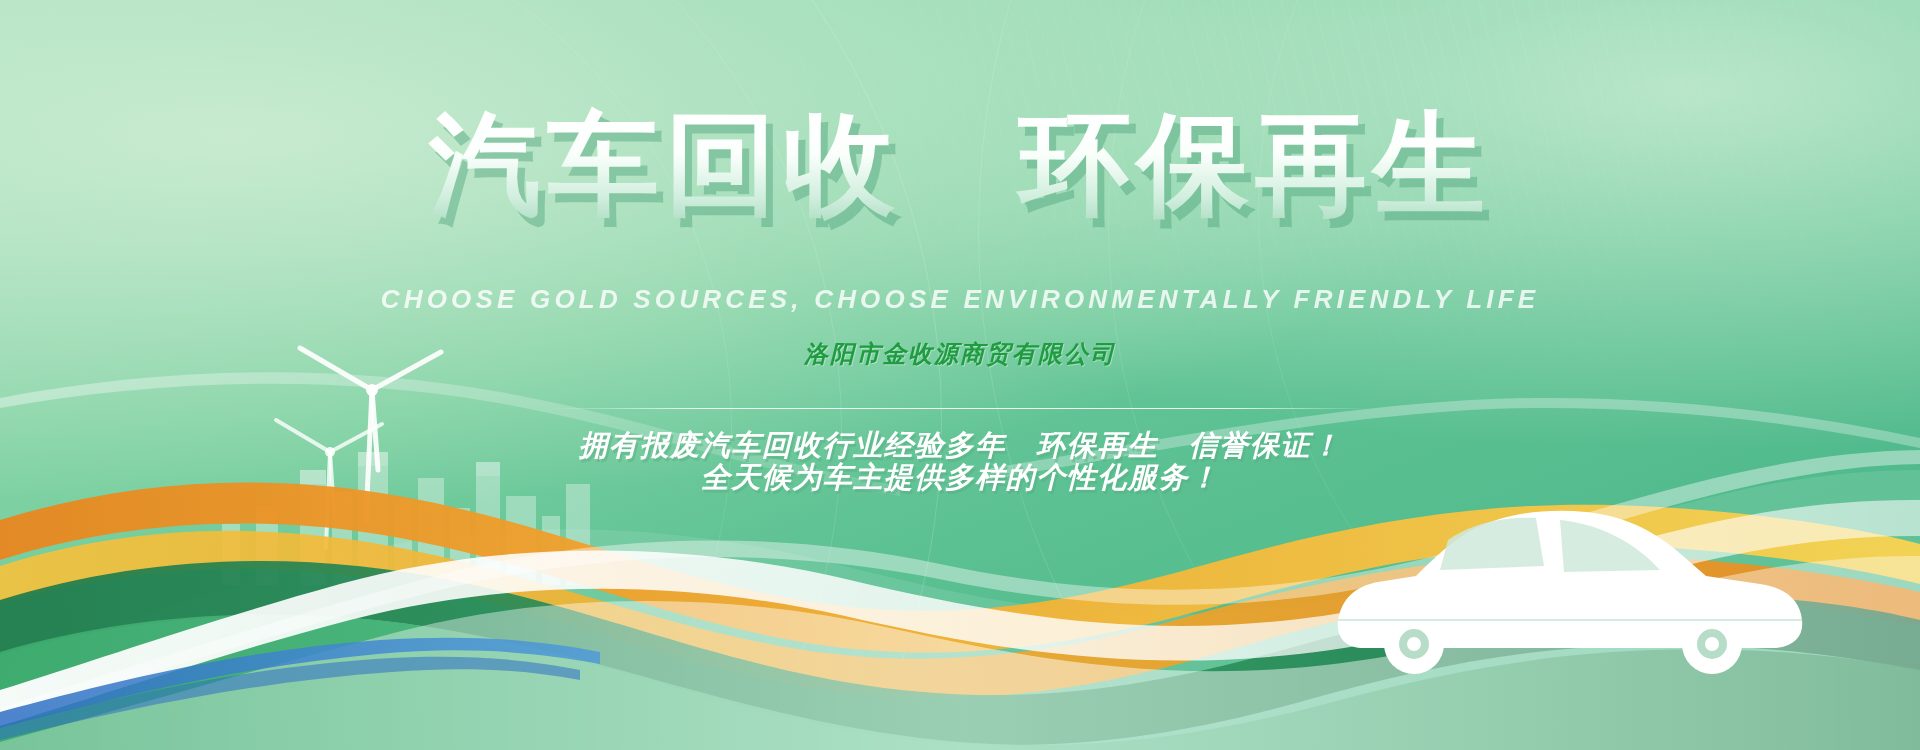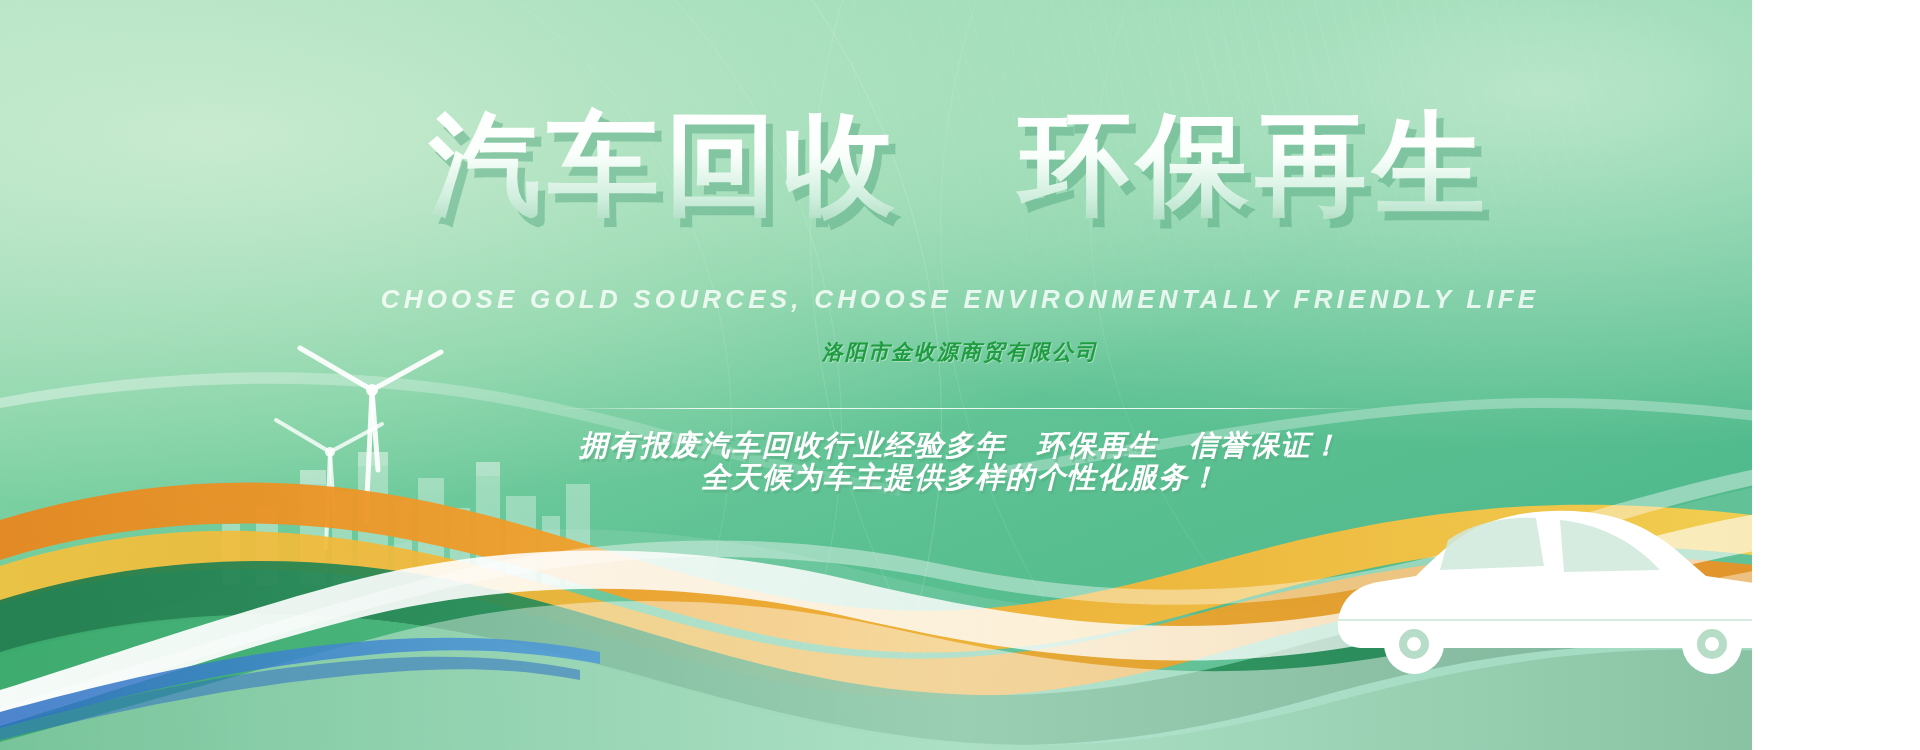--- a/index.html
+++ b/index.html
@@ -1,20 +1,20 @@
 <!DOCTYPE html>
 <html><head>
 <meta charset="utf-8">
 <style>
   html,body{margin:0;padding:0;background:#fff;}
   body{font-family:"Liberation Sans","DejaVu Sans",sans-serif;}
 
   #banner{
     position:relative;
-    width:1752px;height:750px;
+    width:1920px;height:750px;
     overflow:hidden;
     background:
       radial-gradient(120% 90% at 12% 18%, #c8ebcf 0%, rgba(200,235,207,0) 55%),
       radial-gradient(90% 80% at 88% 12%, #b9e6c9 0%, rgba(185,230,201,0) 60%),
       linear-gradient(160deg,#a8e0bd 0%, #79cfa0 38%, #5cc193 60%, #52bb8d 78%, #4cb888 100%);
   }
 
   
   .arc{position:absolute;border-radius:50%;border:1px solid rgba(255,255,255,.16);pointer-events:none;}
   .arc.a1{width:1500px;height:1500px;left:-560px;top:-330px;}
@@ -48,21 +48,21 @@
   }
   .eng{
     position:absolute;left:0;right:0;top:284px;
     font-size:26px;letter-spacing:4.2px;
     font-style:italic;font-weight:700;
     color:rgba(255,255,255,.80);
     white-space:nowrap;
   }
   .company{
     position:absolute;left:0;right:0;top:338px;
-    font-size:21px;font-weight:bold;font-style:italic;
+    font-size:24px;font-weight:bold;font-style:italic;
     letter-spacing:2px;
     color:#1f9b40;
     text-shadow:1px 1px 0 rgba(255,255,255,.35);
   }
   .divider{
     position:absolute;left:50%;transform:translateX(-50%);
     top:408px;width:820px;height:1px;
     background:linear-gradient(90deg,rgba(255,255,255,0) 0%,rgba(255,255,255,.85) 18%,rgba(255,255,255,.9) 82%,rgba(255,255,255,0) 100%);
   }
   .desc{

